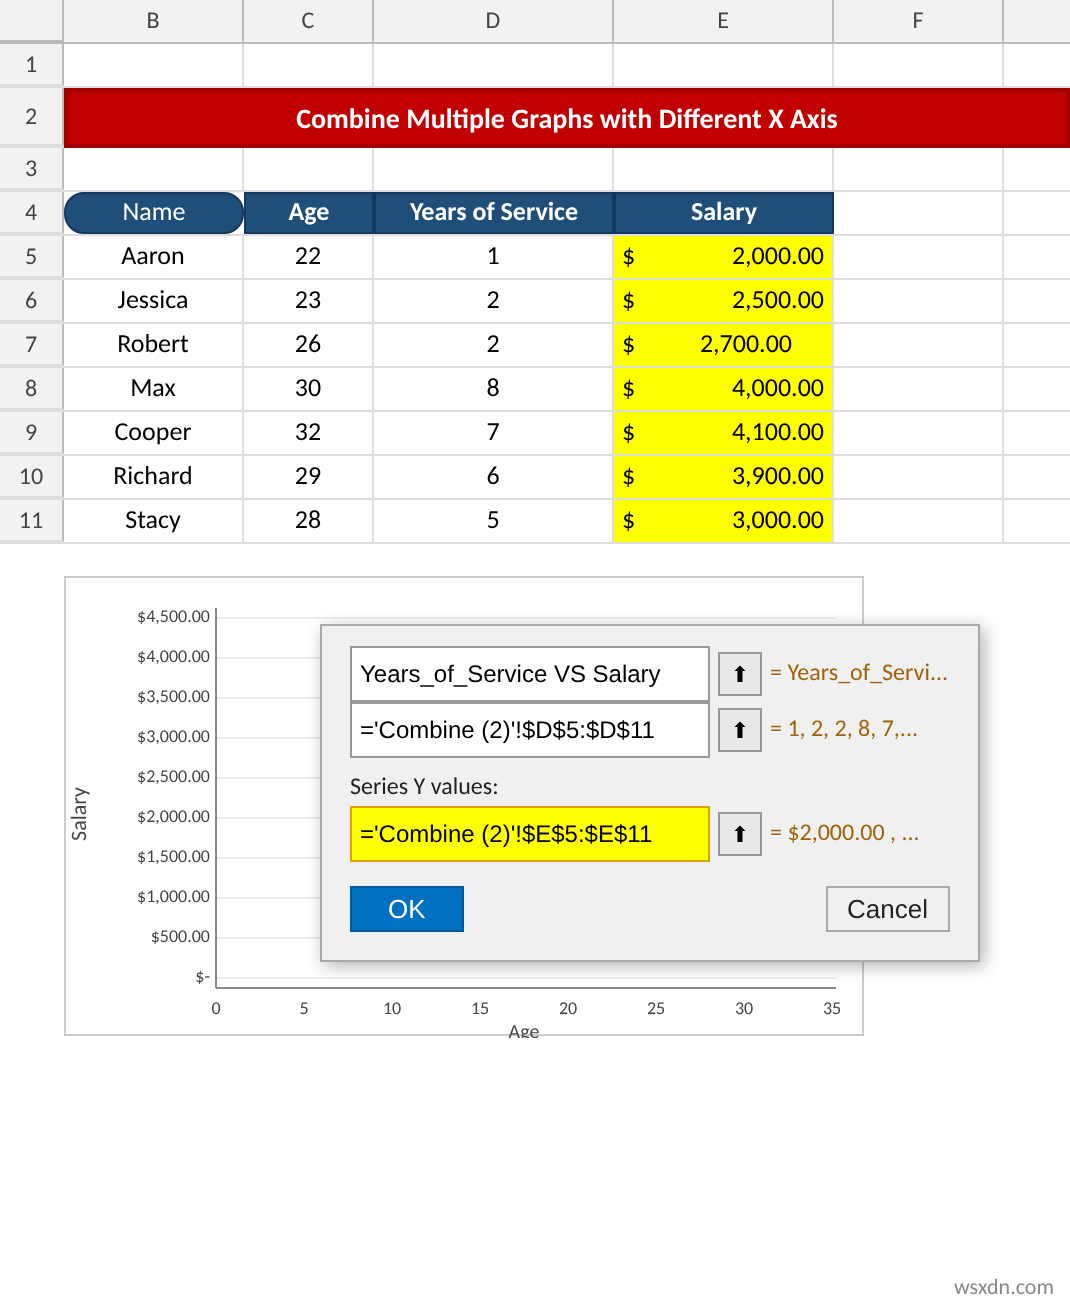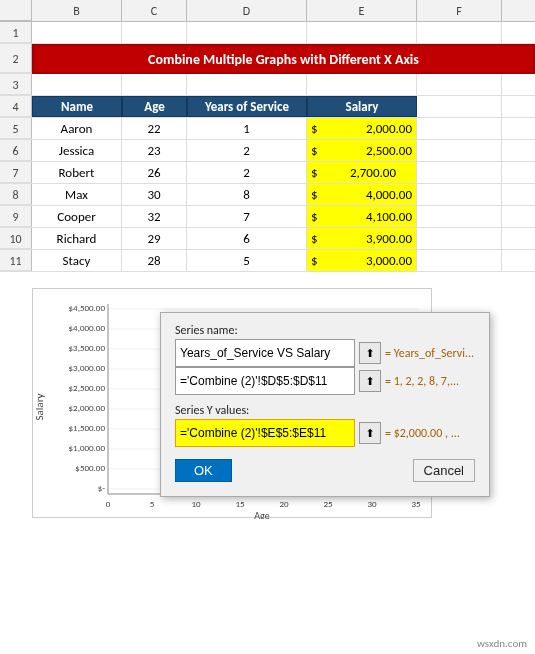--- a/index.html
+++ b/index.html
@@ -198,21 +198,21 @@
       background: #c00000;
       color: white;
       font-size: 14px;
       font-weight: bold;
       text-align: center;
       justify-content: center;
       flex: 1;
       border-right: 1px solid #999;
     }
 
-    .header-b { background: #1f4e79; color: white; font-weight: bold; }
+    .header-b { background: #1f4e79; color: white; font-weight: normal; border-radius: 10px; }
     .header-c { background: #1f4e79; color: white; font-weight: bold; }
     .header-d { background: #1f4e79; color: white; font-weight: bold; }
     .header-e { background: #1f4e79; color: white; font-weight: bold; }
 
     .salary-bg { background: #ffff00; }
     .salary-dollar { background: #ffff00; padding-left: 4px; }
 
     
     .chart-wrap {
       position: absolute;
@@ -404,21 +404,20 @@
       <circle cx="339" cy="36" r="5" fill="#f0821e" stroke="#c06010" stroke-width="1"></circle>
       <circle cx="357" cy="32" r="5" fill="#f0821e" stroke="#c06010" stroke-width="1"></circle>
       <circle cx="330" cy="40" r="5" fill="#f0821e" stroke="#c06010" stroke-width="1"></circle>
       <circle cx="321" cy="78" r="5" fill="#f0821e" stroke="#c06010" stroke-width="1"></circle>
     </svg>
   </div>
 
   <div class="dialog-overlay">
     <div class="dialog-body">
 
-      <div class="dialog-field-label">Series name:</div>
       <div class="dialog-input-row">
         <input type="text" class="dialog-input" value="Years_of_Service VS Salary" style="font-size: 12px;">
         <div class="dialog-collapse-btn">⬆</div>
         <span class="dialog-input-ref">= Years_of_Servi...</span>
       </div>
 
       <div class="dialog-input-row">
         <input type="text" class="dialog-input" value="='Combine (2)'!$D$5:$D$11" style="font-size: 12px;">
         <div class="dialog-collapse-btn">⬆</div>
         <span class="dialog-input-ref">= 1, 2, 2, 8, 7,...</span>

